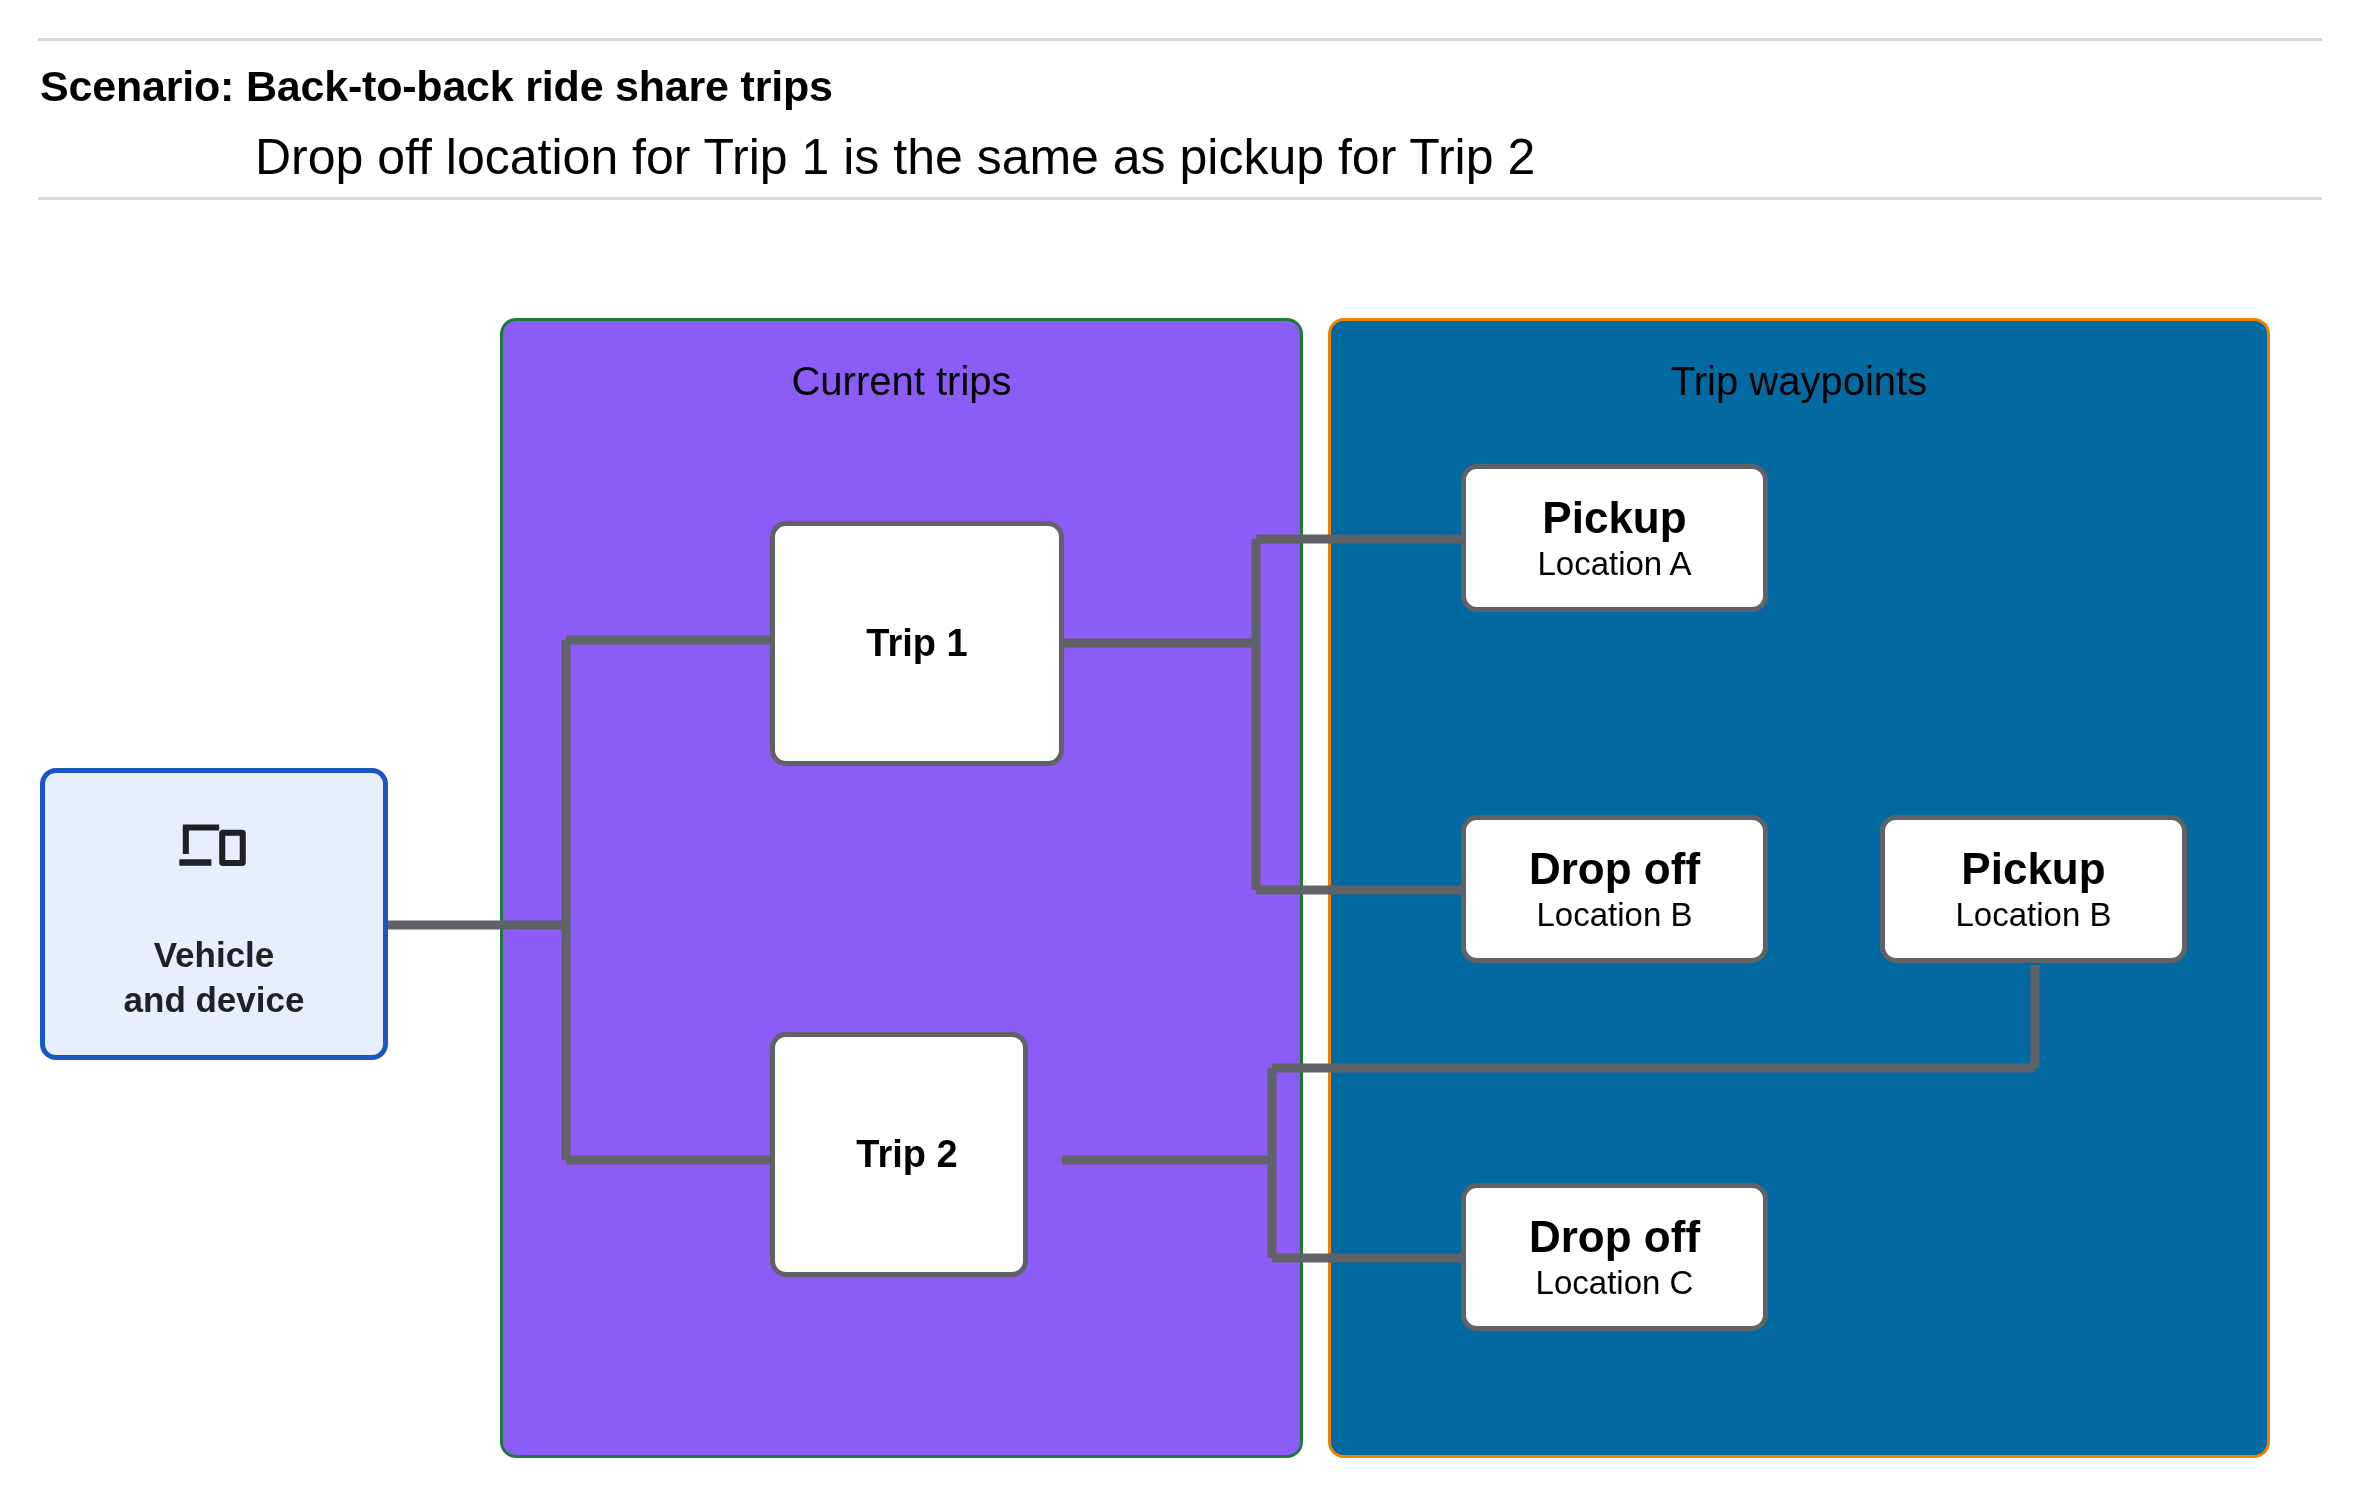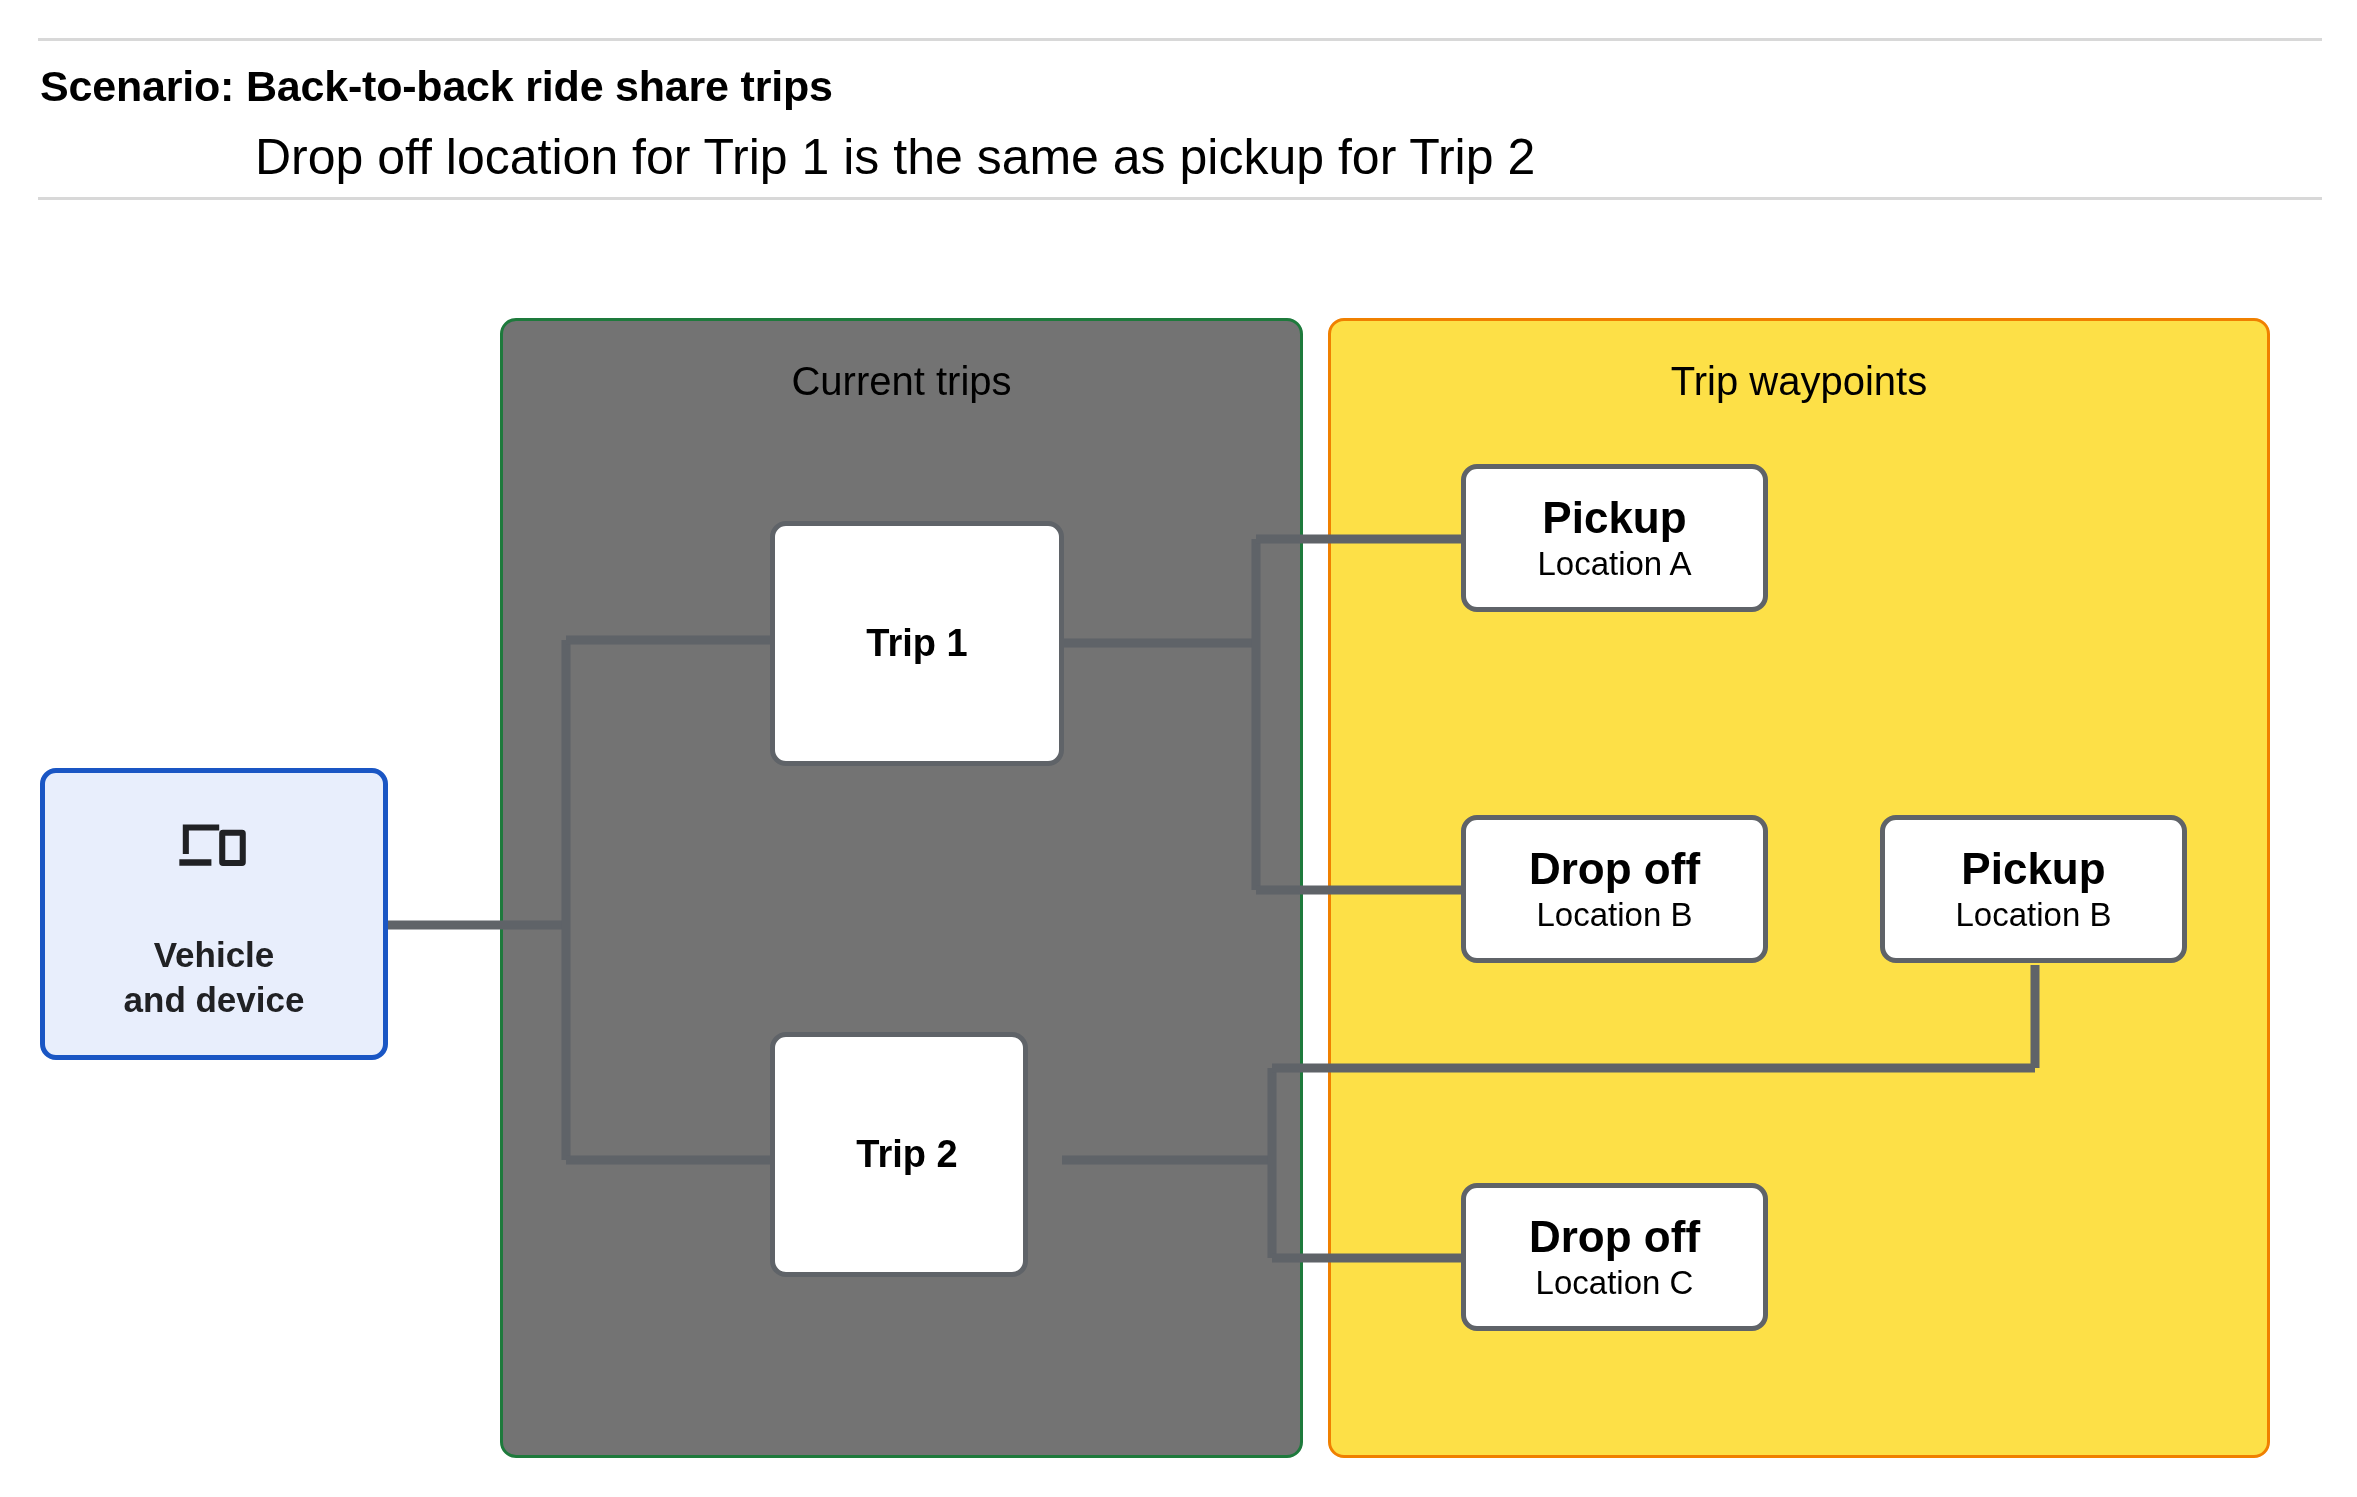--- a/index.html
+++ b/index.html
@@ -65,29 +65,29 @@
   .group {
     position: absolute;
     border-radius: 16px;
     box-sizing: border-box;
   }
   #group-current-trips {
     left: 500px;
     top: 318px;
     width: 803px;
     height: 1140px;
-    background: #737373;
+    background: #8b5cf6;
     border: 3px solid #1e7a3c;
   }
   #group-trip-waypoints {
     left: 1328px;
     top: 318px;
     width: 942px;
     height: 1140px;
-    background: #fde047;
+    background: #0369a1;
     border: 3px solid #f08000;
   }
   .group-title {
     position: absolute;
     left: 0;
     top: 38px;
     width: 100%;
     text-align: center;
     font-size: 40px;
     color: #000000;

